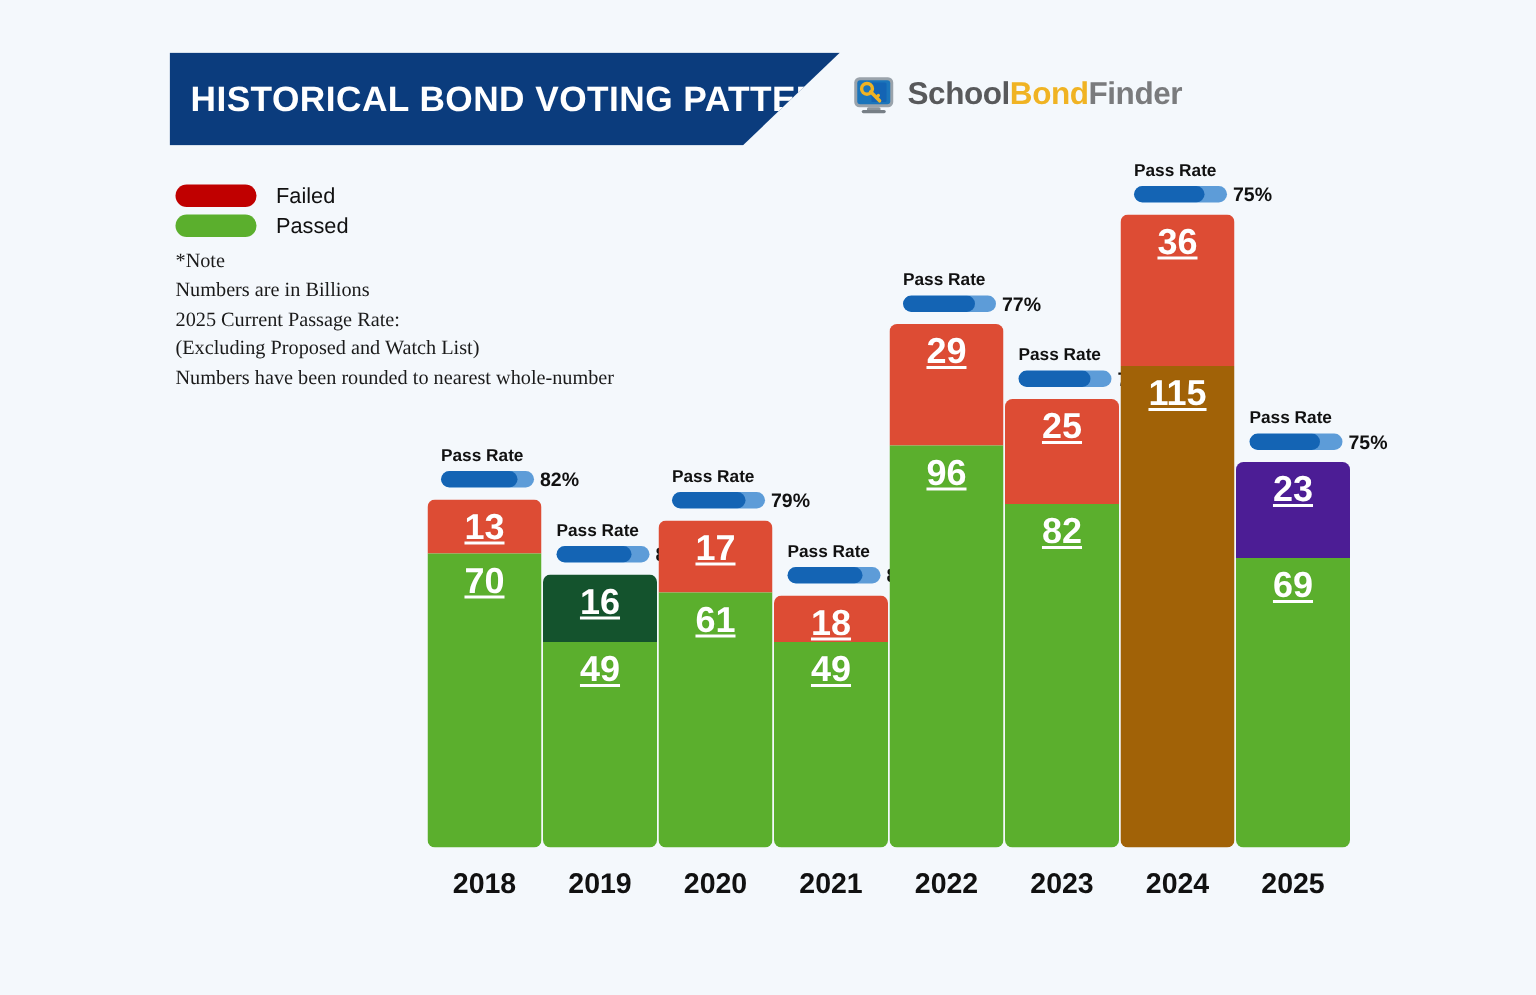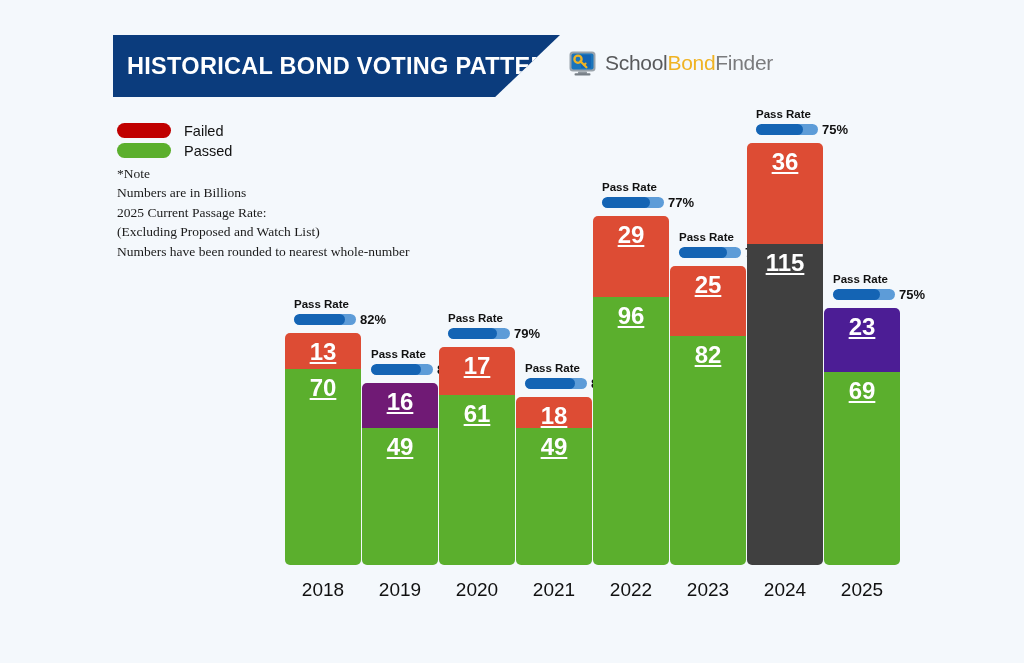--- a/index.html
+++ b/index.html
@@ -49,21 +49,21 @@
     gap: 8px;
   }
   .logo-mark {
     width: 29px;
     height: 26px;
     position: relative;
     display: block;
   }
   .logo-wordmark {
     font-size: 21px;
-    font-weight: normal;
+    font-weight: bold;
     letter-spacing: -0.3px;
     white-space: nowrap;
     font-family: "Liberation Sans", sans-serif;
   }
   .wm-school { color: #58595b; }
   .wm-bond   { color: #f0b323; }
   .wm-finder { color: #7a7b7d; }
 
   
   #legend {
@@ -145,21 +145,21 @@
     font-family: "Liberation Sans", sans-serif;
     text-shadow: 0 0 1px rgba(0,0,0,0.08);
     text-decoration: underline;
   }
   .year-label {
     position: absolute;
     bottom: 62px;
     width: 100%;
     text-align: center;
     font-size: 19px;
-    font-weight: normal;
+    font-weight: bold;
     color: #111111;
     font-family: "Liberation Sans", sans-serif;
   }
 
   
   .passrate {
     position: absolute;
     width: 118px;
   }
   .passrate-title {
@@ -259,21 +259,21 @@
       <div class="passrate-title">Pass Rate</div>
       <div class="passrate-meterrow">
         <div class="passrate-track">
           <div class="passrate-fill" style="width: 82%;"></div>
         </div>
         <span class="passrate-pct">82%</span>
       </div>
     </div>
     <div class="bar-group" style="left: 362px; width: 76px; bottom: 0px; height: 663px;">
       <div class="bar-stack" style="height: 181.675px; bottom: 98px;">
-        <div class="seg-failed" style="height: 44.72px; background: #701a75;">
+        <div class="seg-failed" style="height: 44.72px; background: #14532d;">
           <span class="seg-value">16</span>
         </div>
         <div class="seg-passed" style="height: 136.955px; background: rgb(91, 175, 45);">
           <span class="seg-value">49</span>
         </div>
       </div>
       <div class="year-label">2019</div>
     </div>
     <div class="passrate" style="left: 371px; top: 348.325px;">
       <div class="passrate-title">Pass Rate</div>
@@ -362,21 +362,21 @@
           <div class="passrate-fill" style="width: 77%;"></div>
         </div>
         <span class="passrate-pct">77%</span>
       </div>
     </div>
     <div class="bar-group" style="left: 747px; width: 76px; bottom: 0px; height: 663px;">
       <div class="bar-stack" style="height: 422.045px; bottom: 98px;">
         <div class="seg-failed" style="height: 100.62px; background: rgb(221, 76, 52);">
           <span class="seg-value">36</span>
         </div>
-        <div class="seg-passed" style="height: 321.425px; background: #404040;">
+        <div class="seg-passed" style="height: 321.425px; background: #a16207;">
           <span class="seg-value">115</span>
         </div>
       </div>
       <div class="year-label">2024</div>
     </div>
     <div class="passrate" style="left: 756px; top: 107.955px;">
       <div class="passrate-title">Pass Rate</div>
       <div class="passrate-meterrow">
         <div class="passrate-track">
           <div class="passrate-fill" style="width: 75%;"></div>

